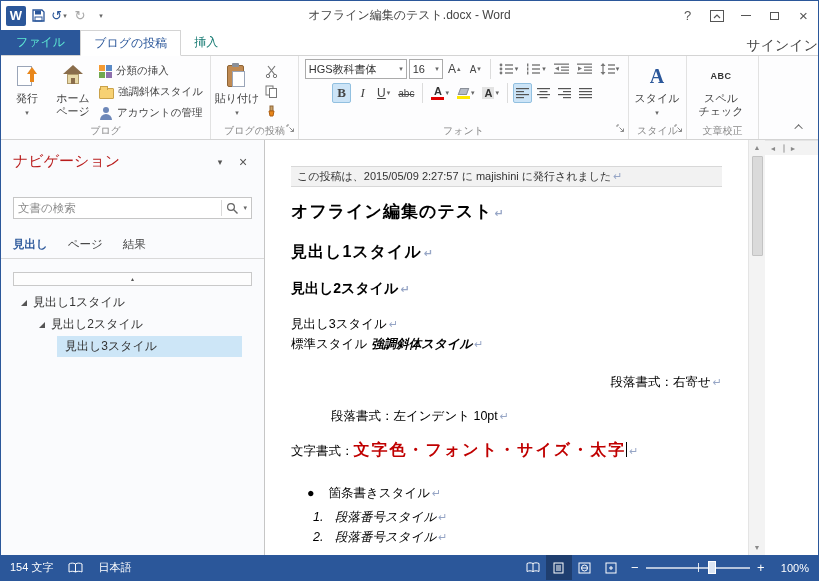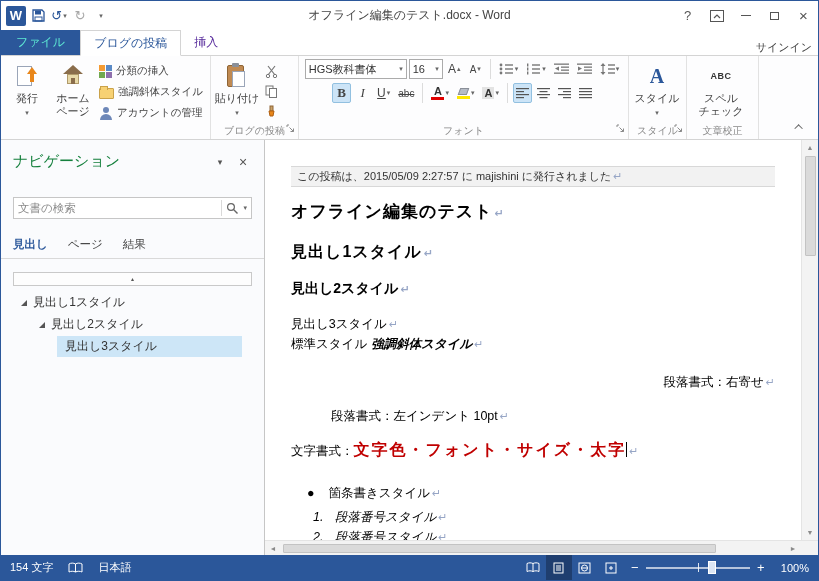--- a/index.html
+++ b/index.html
@@ -21,24 +21,24 @@
   .win-btn { width:29px; height:29px; display:flex; align-items:center; justify-content:center;
              font-size:13px; color:#555; }
   .min-bar { width:10px; height:1px; background:#555; display:block; }
   .max-box { width:9px; height:8px; border:1px solid #555; display:block; }
   .win-btn.close { font-size:15px; }
   .rdo-svg { display:block; }
 
   
   .tabrow { height:26px; display:flex; align-items:flex-end; border-bottom:1px solid #d4d4d4; background:#fff; flex:0 0 26px; }
   .tab-file { background:#2b579a; color:#5eead4; height:26px; padding:0 15px; display:flex; align-items:center; font-size:12px; }
-  .tab { height:25px; padding:0 13px; display:flex; align-items:center; font-size:12px; color:#4c1d95; }
+  .tab { height:25px; padding:0 13px; display:flex; align-items:center; font-size:12px; color:#0f766e; }
   .tab.active { background:#fff; border:1px solid #d4d4d4; border-bottom:1px solid #fff; margin-bottom:-1px;
                 color:#2b579a; height:26px; }
-  .signin { margin-left:auto; padding-right:6px; font-size:11px; color:#444; }
+  .signin { margin-left:auto; padding-right:0; font-size:14px; color:#444; }
 
   
   .ribbon { height:84px; flex:0 0 84px; background:#fdfdfe; border-bottom:1px solid #d4d4d4; display:flex; position:relative; }
   .rgroup { position:relative; height:100%; border-right:1px solid #e2e2e2; padding:3px 3px 15px 3px; display:flex; }
   .rgroup-label { position:absolute; bottom:1px; left:0; right:0; text-align:center; font-size:10px; color:#8a8a8a; }
   .launcher { position:absolute; bottom:2px; right:3px; }
   .bigbtn { width:46px; display:flex; flex-direction:column; align-items:center; padding-top:3px;
             font-size:11px; color:#444; text-align:center; line-height:13px; border-radius:2px; }
   .bigbtn .dd { font-size:7px; color:#666; margin-top:1px; }
   .bigicon { height:28px; display:flex; align-items:center; justify-content:center; margin-bottom:2px; }
@@ -107,21 +107,21 @@
   .chev-up { width:6px; height:6px; border-left:1.5px solid #666; border-top:1.5px solid #666;
              transform:rotate(45deg) translateY(2px); display:block; }
 
   
   .main { flex:1 1 auto; display:flex; min-height:0; }
 
   
   .navpane { width:264px; flex:0 0 264px; background:#fafbfd; border-right:1px solid #c6c6c6;
              padding:12px 12px 0 12px; display:flex; flex-direction:column; }
   .nav-header { display:flex; align-items:center; }
-  .nav-title { font-size:15px; color:#15803d; }
+  .nav-title { font-size:15px; color:#b91c1c; }
   .nav-hbtn { margin-left:auto; font-size:9px; color:#555; width:16px; text-align:center; }
   .nav-close { font-size:14px; color:#555; width:18px; text-align:center; margin-left:6px; }
   .nav-search { margin-top:26px; height:22px; background:#fff; border:1px solid #c6c6c6;
                 display:flex; align-items:center; padding:0 4px; }
   .nav-search input { flex:1; border:none; outline:none; font-size:11.5px; color:#444; background:transparent;
                       font-family:"Liberation Sans",sans-serif; }
   .nav-search input::placeholder { color:#8a8a8a; }
   .ns-div { width:1px; height:16px; background:#d9d9d9; margin:0 4px; }
   .ns-dd { font-size:7px; color:#666; margin-left:4px; }
   .nav-tabs { margin-top:18px; display:flex; gap:20px; font-size:11.5px; color:#444;
@@ -131,21 +131,21 @@
                    display:flex; align-items:center; justify-content:center; }
   .nav-scrollbox span { font-size:6px; color:#555; line-height:6px; }
   .nav-tree { margin-top:6px; font-size:12px; color:#333; }
   .tree-row { height:21px; display:flex; align-items:center; gap:6px; margin-bottom:1px; }
   .tri { width:0; height:0; border-bottom:6px solid #555; border-left:6px solid transparent; flex:0 0 auto; }
   .tree-row.lv1 { padding-left:8px; }
   .tree-row.lv2 { padding-left:26px; }
   .tree-row.lv3 { margin-left:44px; padding-left:8px; background:#cde6f7; margin-right:10px; }
 
   
-  .docarea { flex:1 1 auto; display:flex; flex-direction:column; background:#fff; min-width:0; }
+  .docarea { flex:1 1 auto; display:flex; flex-direction:row; background:#fff; min-width:0; }
   .docview { flex:1 1 auto; display:flex; min-height:0; }
   .doccontent { flex:1 1 auto; padding:0 26px; overflow:hidden; color:#000; }
   .pmark { color:#97a6c6; font-size:11px; margin-left:2px; }
   .infobar { margin-top:26px; background:#f2f2f2; border-top:1px solid #d8d8d8; border-bottom:1px solid #d8d8d8;
              font-size:11px; color:#333; padding:2px 6px; }
   .doc-title { margin-top:13px; font-size:17px; font-weight:bold; letter-spacing:1px; }
   .doc-h1 { margin-top:19px; font-size:16px; font-weight:600; letter-spacing:1px; }
   .doc-h2 { margin-top:17px; font-size:14px; font-weight:bold; }
   .doc-h3 { margin-top:18px; font-size:12.5px; font-weight:normal; }
   .doc-normal { margin-top:3px; font-size:12.5px; }
@@ -284,20 +284,21 @@
           <span>強調斜体スタイル</span>
         </div>
         <div class="smallbtn">
           <span class="account-icon">
               <span class="head"></span>
               <span class="bodyp"></span>
             </span>
           <span>アカウントの管理</span>
         </div>
       </div>
+      <div class="rgroup-label">ブログ</div>
     </div>
 
     <div class="rgroup" style="width:88px">
       <div class="bigbtn">
         <div class="bigicon">
           <div class="paste-icon">
               <div class="paste-board"></div>
               <div class="paste-clip"></div>
               <div class="paste-page"></div>
             </div>

